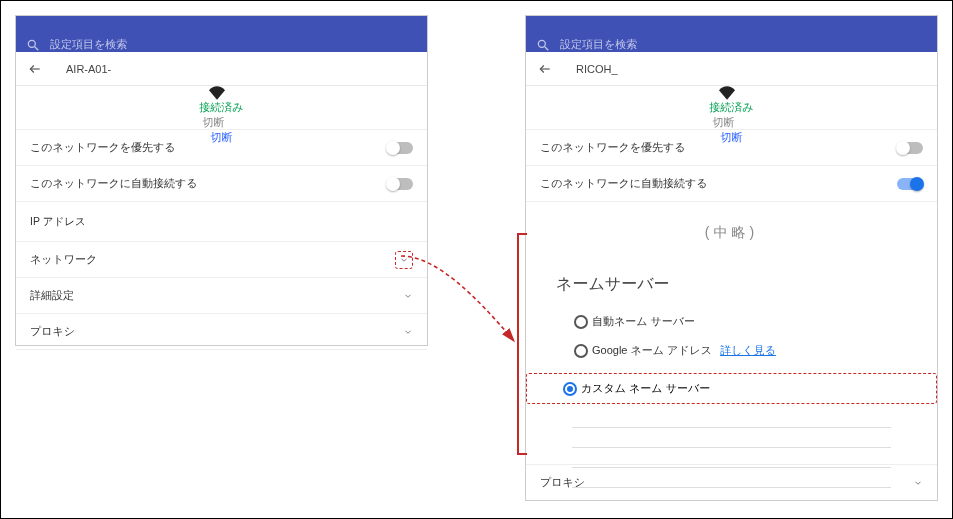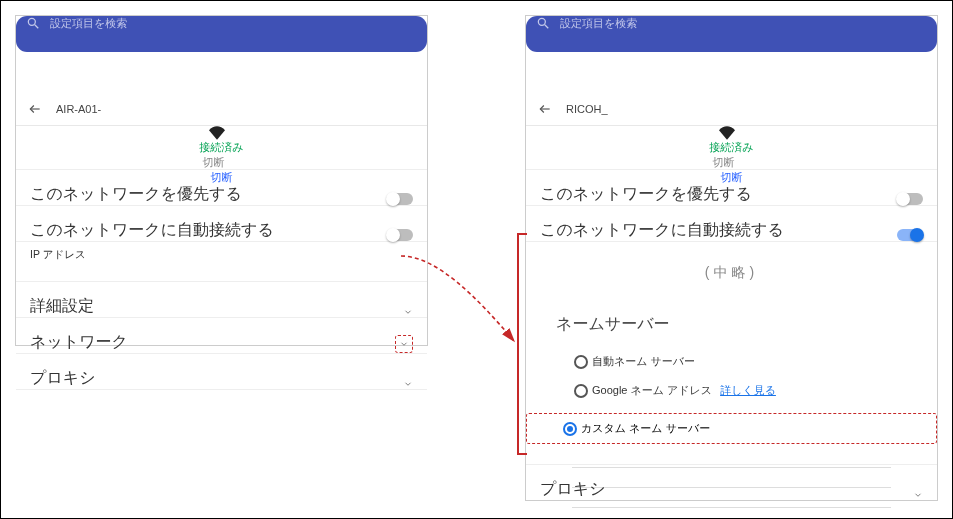--- a/index.html
+++ b/index.html
@@ -15,66 +15,65 @@
     position: absolute;
     background: #fff;
     border: 1px solid #ccc;
   }
   .panel-left { left: 14px; top: 14px; width: 413px; height: 331px; }
   .panel-right { left: 524px; top: 14px; width: 413px; height: 486px; }
   .search-bar {
     height: 36px;
     background: #3f51b5;
     display: flex;
-    align-items: flex-start;
+    align-items: flex-end;
     padding: 0 10px;
     gap: 10px;
-    border-radius: 11px;
   }
   .search-bar svg { width: 14px; height: 14px; flex: none; }
   .search-bar span {
     color: #c3c8ea;
     font-size: 11px;
   }
   .breadcrumb {
     height: 34px;
     display: flex;
     align-items: center;
     padding: 0 12px;
-    gap: 14px;
+    gap: 24px;
     border-bottom: 1px solid #e8e8e8;
-    margin-top: 40px;
   }
   .breadcrumb svg { width: 14px; height: 14px; flex: none; }
   .breadcrumb span { font-size: 11px; color: #444; }
   .status-row {
     height: 44px;
     display: flex;
     align-items: center;
     padding: 0 14px;
     border-bottom: 1px solid #eee;
     flex-direction: column;
   }
   .wifi-icon { width: 16px; height: 14px; margin-right: 10px; flex: none; }
   .status-label { font-size: 11px; color: #00a152; flex: 1; }
   .disc1 { font-size: 11px; color: #888; margin-right: 16px; }
   .disc2 { font-size: 11px; color: #2962ff; font-weight: 500; }
   .row {
     display: flex;
-    align-items: flex-end;
+    align-items: center;
     padding: 0 14px;
     height: 36px;
     border-bottom: 1px solid #eee;
-    font-size: 16px;
+    font-size: 11px;
     color: #333;
   }
   .row .label { flex: 1; }
   .row-two {
     display: flex;
-    flex-direction: row;
+    flex-direction: column;
+    justify-content: center;
     padding: 6px 14px;
     height: 40px;
     border-bottom: 1px solid #eee;
   }
   .row-two .label { font-size: 10.5px; color: #333; }
   .row-two .value { font-size: 9.5px; color: #999; margin-top: 2px; }
   .toggle {
     width: 26px; height: 12px; border-radius: 6px;
     background: #bdbdbd; position: relative; flex: none;
   }
@@ -176,32 +175,32 @@
     <span class="toggle"></span>
   </div>
   <div class="row">
     <span class="label">このネットワークに自動接続する</span>
     <span class="toggle"></span>
   </div>
   <div class="row-two">
     <span class="label">IP アドレス</span>
   </div>
   <div class="row">
-    <span class="label">詳細設定</span>
-    <svg class="chevron" viewBox="0 0 24 24" fill="none" stroke="#666" stroke-width="2">
-        <polyline points="6 9 12 15 18 9"></polyline>
-      </svg>
-  </div>
-  <div class="row">
     <span class="label">ネットワーク</span>
     <span class="chevron-hl">
       <svg class="chevron" viewBox="0 0 24 24" fill="none" stroke="#666" stroke-width="2">
           <polyline points="6 9 12 15 18 9"></polyline>
         </svg>
     </span>
+  </div>
+  <div class="row">
+    <span class="label">詳細設定</span>
+    <svg class="chevron" viewBox="0 0 24 24" fill="none" stroke="#666" stroke-width="2">
+        <polyline points="6 9 12 15 18 9"></polyline>
+      </svg>
   </div>
   <div class="row">
     <span class="label">プロキシ</span>
     <svg class="chevron" viewBox="0 0 24 24" fill="none" stroke="#666" stroke-width="2">
         <polyline points="6 9 12 15 18 9"></polyline>
       </svg>
   </div>
 </div>
 
 <div class="panel panel-right">

